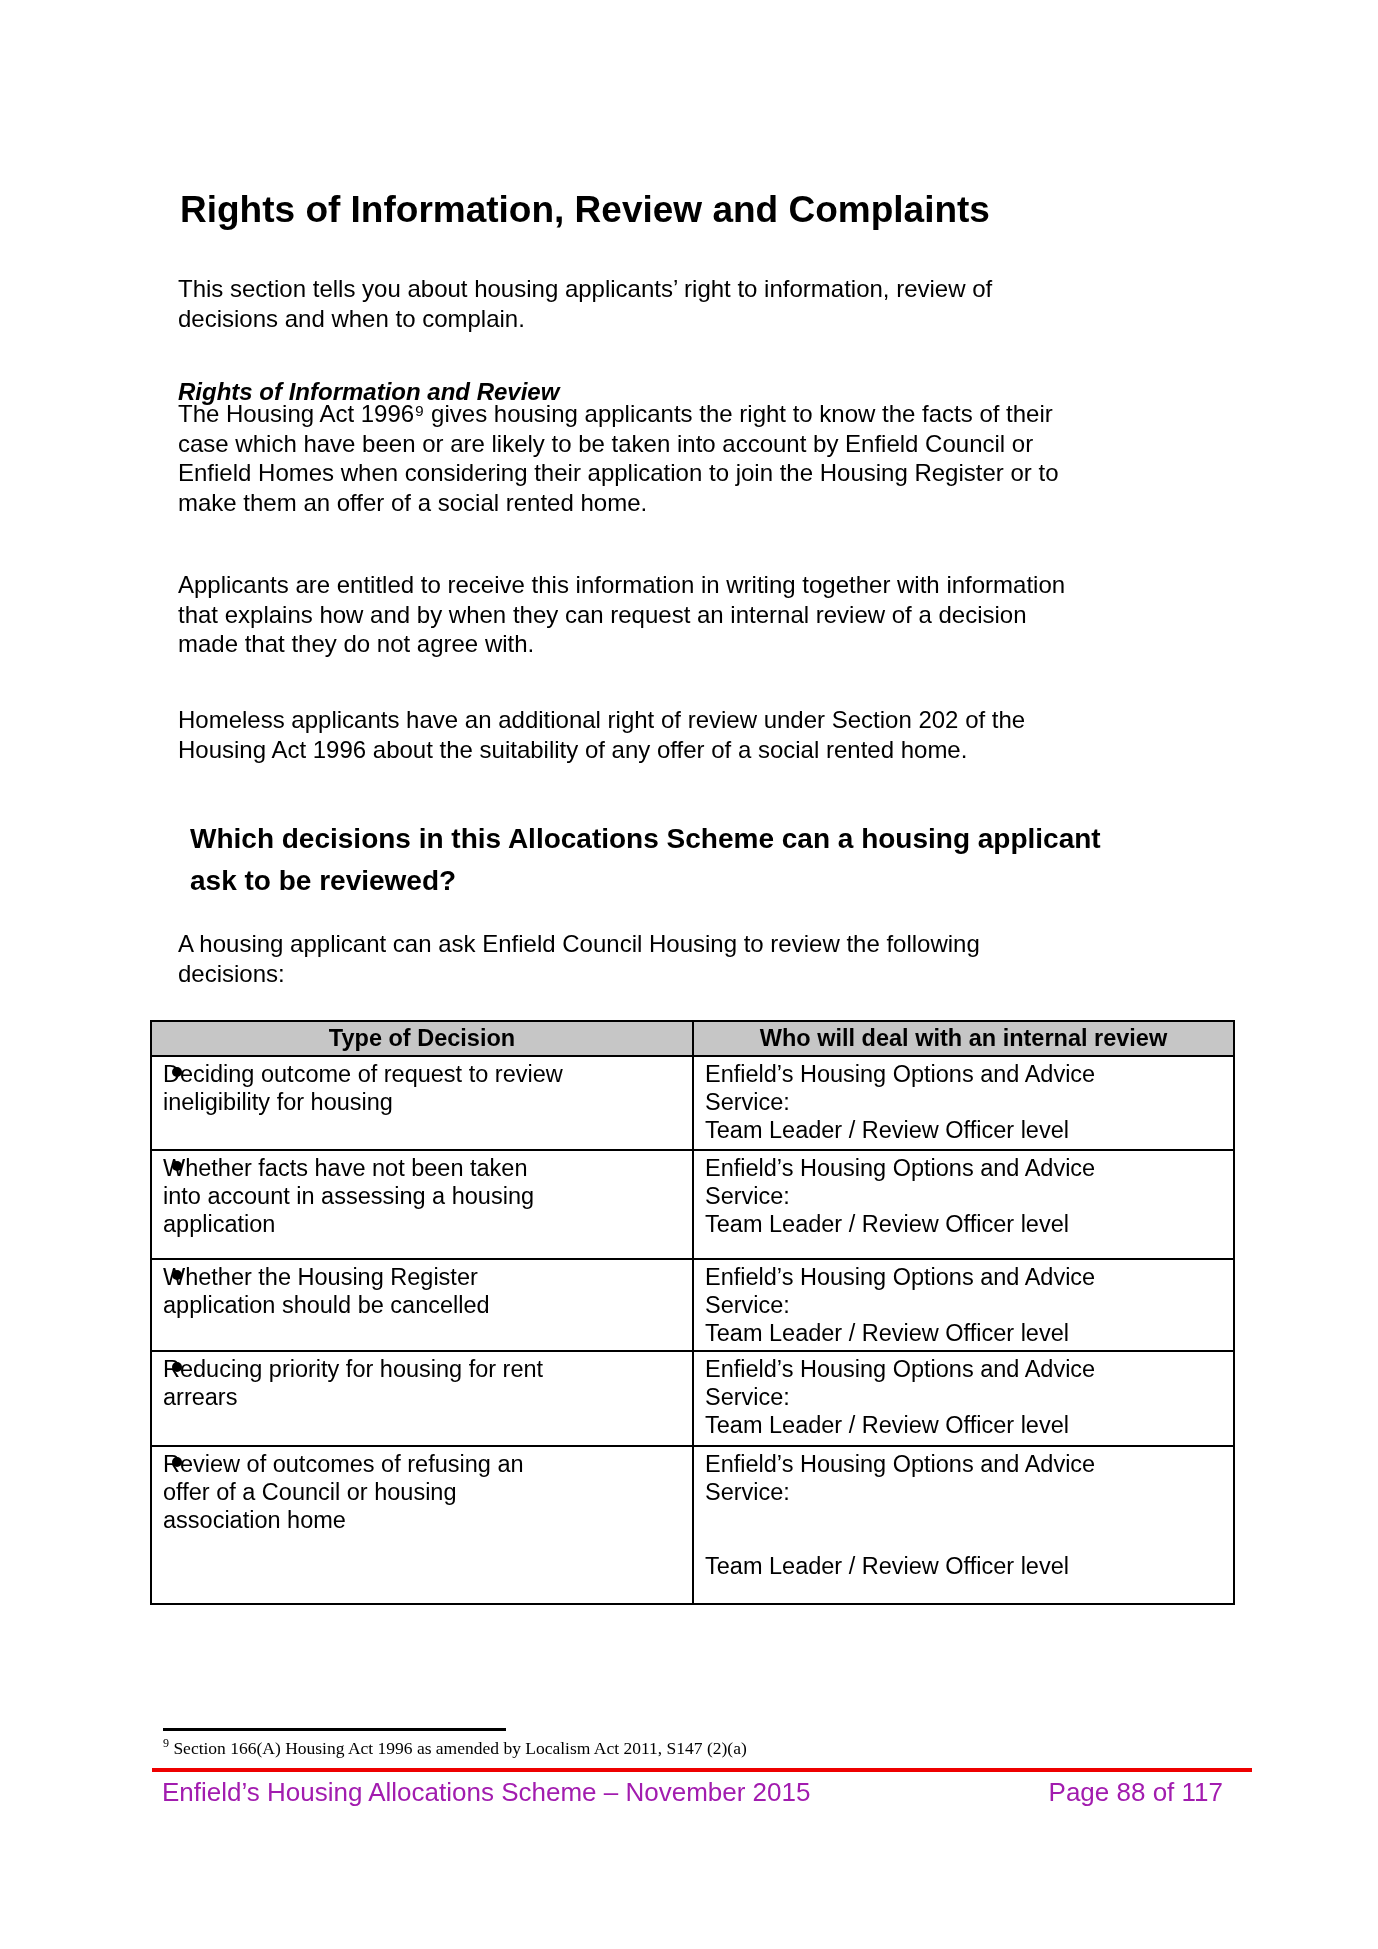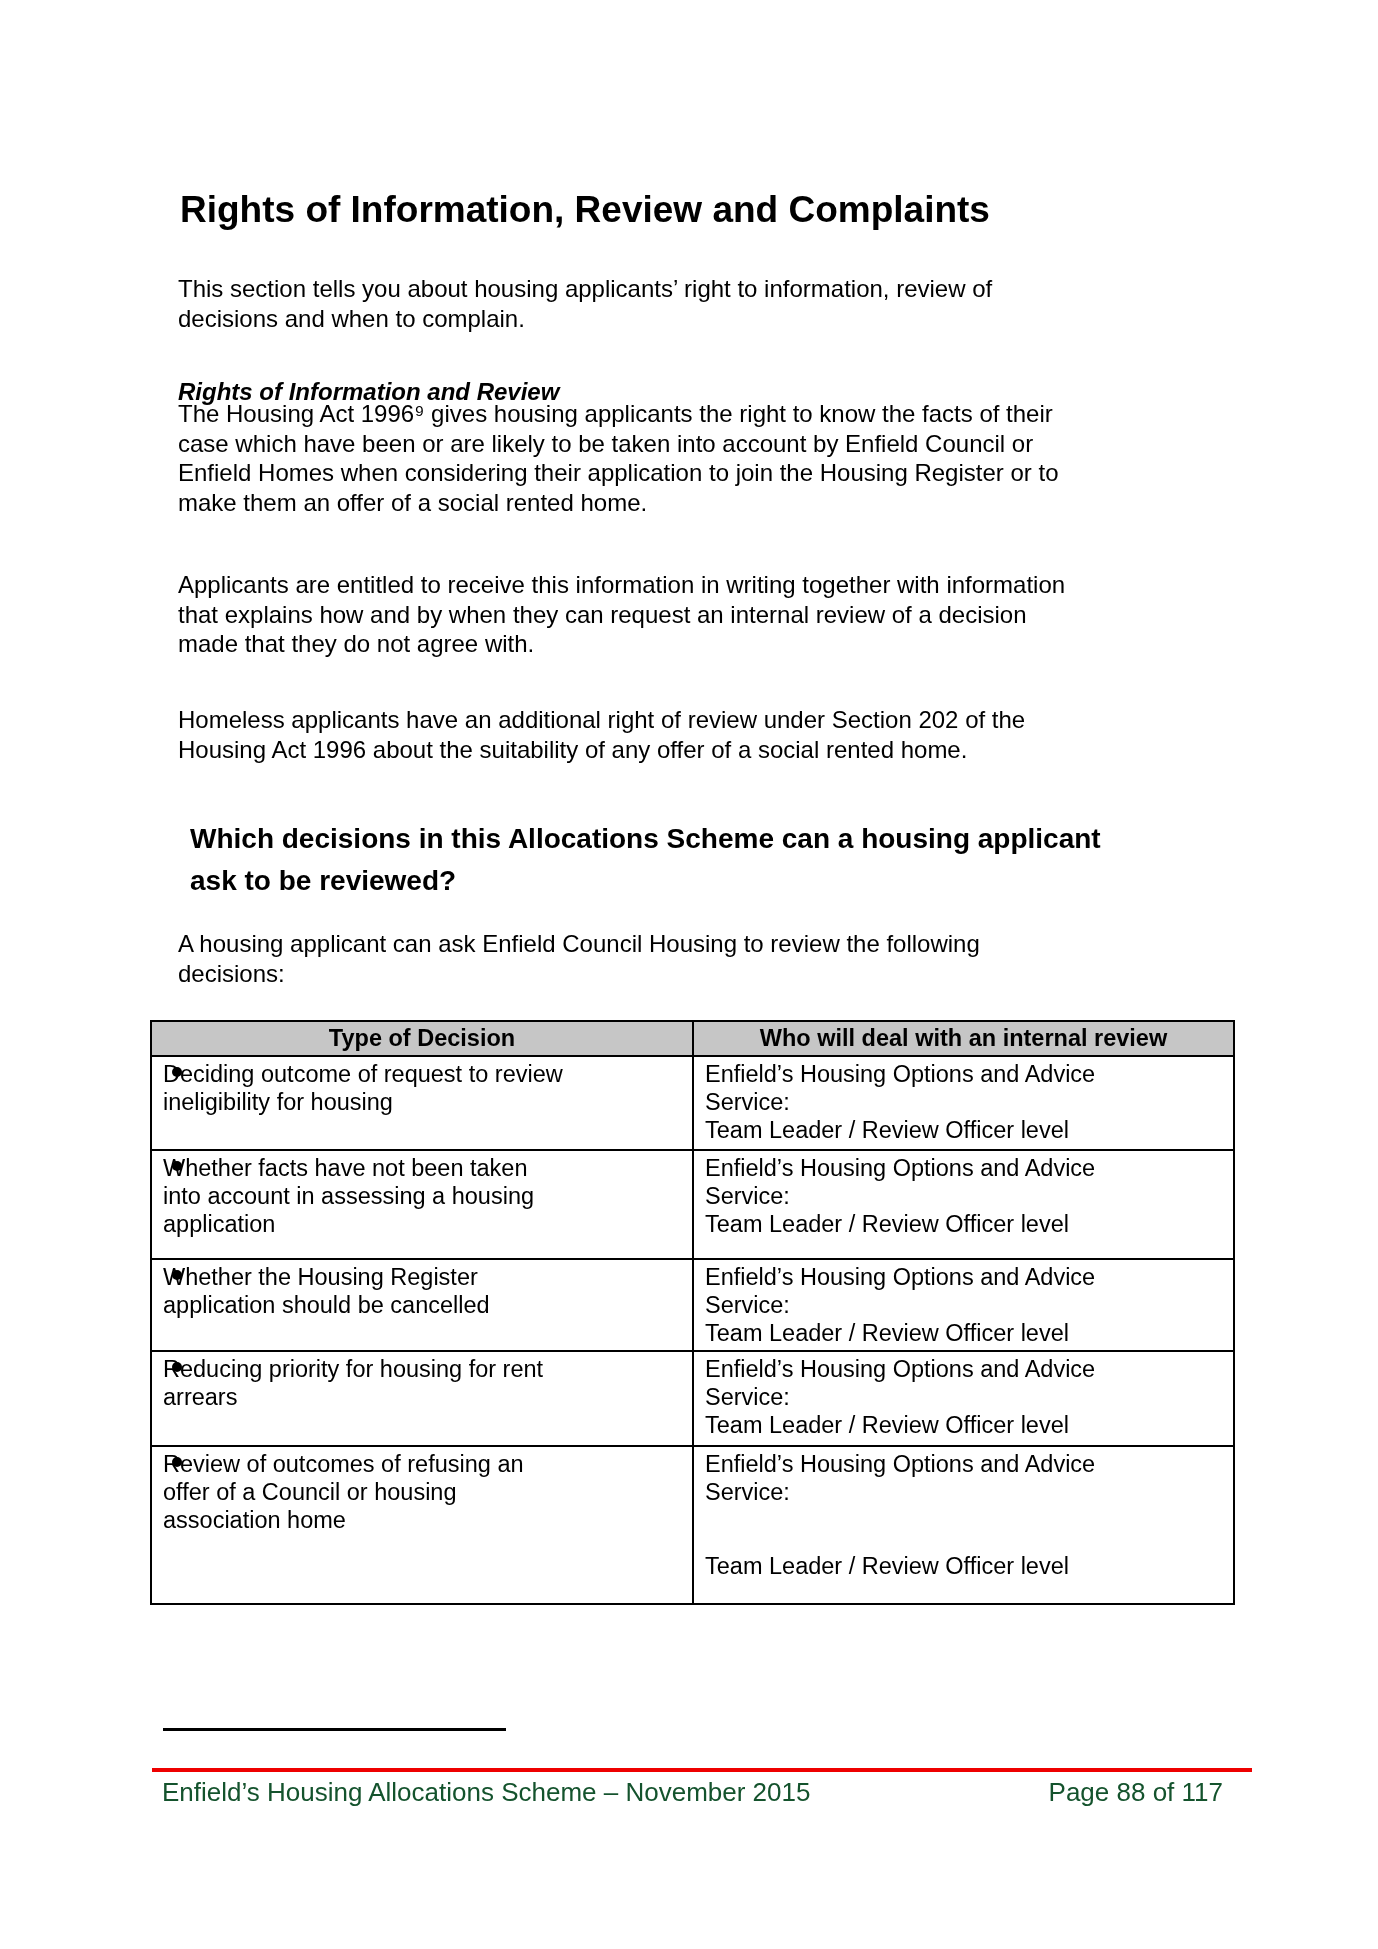--- a/index.html
+++ b/index.html
@@ -183,21 +183,22 @@
             <div class="who-service">Enfield’s Housing Options and Advice
 Service:</div>
             <div class="who-level">Team Leader / Review Officer level</div>
           </td>
         </tr>
       </tbody>
   </table>
 
   <div class="abs footnote-sep"></div>
 
+  <div class="abs footnote"><sup>9</sup><span> Section 166(A) Housing Act 1996 as amended by Localism Act 2011, S147 (2)(a)</span></div>
 
   <div class="abs red-rule" style="background: rgb(238, 0, 0);"></div>
 
-  <div class="abs footer-row" style="color: #14532d;">
+  <div class="abs footer-row" style="color: #a21caf;">
     <span class="f-left">Enfield’s Housing Allocations Scheme – November 2015</span>
     <span class="f-right">Page 88 of 117</span>
   </div>
 
 </div>
 
 </body></html>

